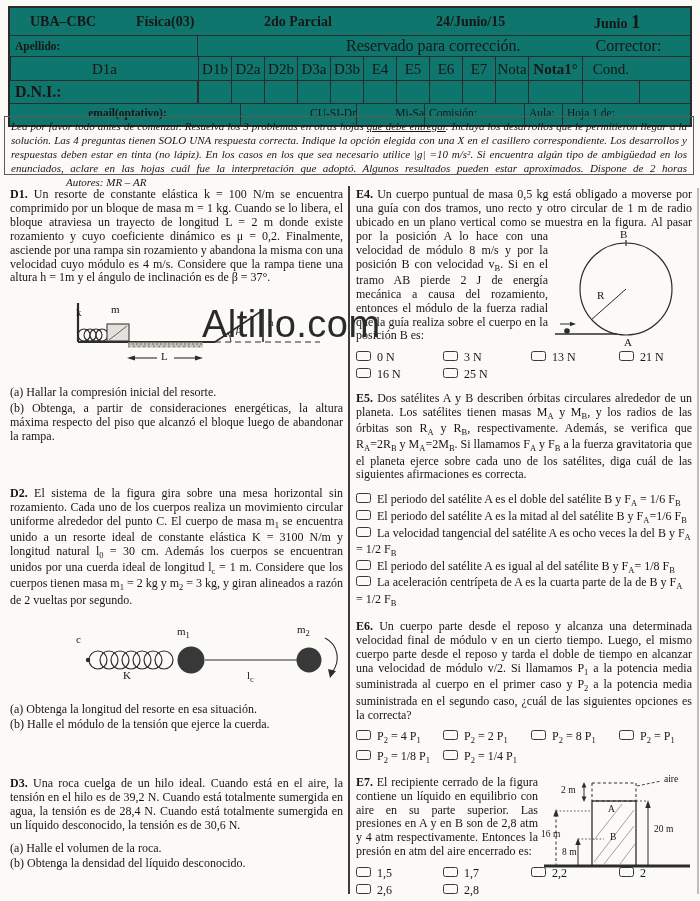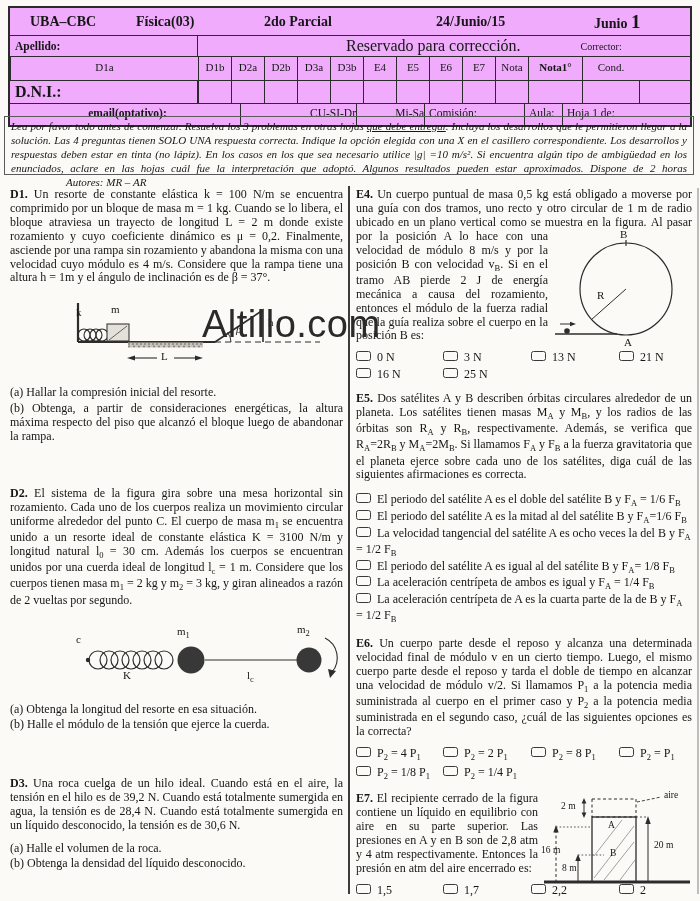--- a/index.html
+++ b/index.html
@@ -2,35 +2,35 @@
 <html><head>
 <meta charset="utf-8">
 <style>
   html,body { margin:0; padding:0; }
   body {
     width:700px; height:901px; position:relative; overflow:hidden;
     background:#fbfaf6; color:#161616;
     font-family:"Liberation Serif","DejaVu Serif",serif;
   }
   
-  .hdr { position:absolute; left:8px; top:6px; width:680px; border:2px solid #2b2b2b; background:#f0abfc; }
+  .hdr { position:absolute; left:8px; top:6px; width:680px; border:2px solid #2b2b2b; background:#0f766e; }
   .hr1 { display:flex; align-items:center; height:27px; font-weight:bold; font-size:14px; }
   .hr1 .c-org { width:106px; padding-left:20px; }
   .hr1 .c-course { width:128px; }
   .hr1 .c-exam { width:172px; }
   .hr1 .c-date { width:158px; }
   .hr1 .c-tema { flex:1; }
   .tema-num { font-size:19px; font-weight:bold; }
   .hr2 { display:flex; border-top:1.5px solid #2b2b2b; height:20px; font-size:11.5px; align-items:center; }
   .labcell { width:188px; border-right:1.4px solid #2b2b2b; font-weight:bold; padding-left:5px; box-sizing:border-box; align-self:stretch; display:flex; align-items:center; }
   .hr2 .rsv { margin-left:148px; font-size:16px; }
-  .hr2 .cor { margin-left:60px; font-size:10px; }
+  .hr2 .cor { margin-left:75px; font-size:16px; }
   .gridrow { display:grid; grid-template-columns:188px repeat(10,33px) 54px 57px 1fr; border-top:1.2px solid #2b2b2b; }
   .hr3 { height:23px; } .hr4 { height:22px; }
-  .gridrow .gc { border-left:1px solid #2b2b2b; text-align:center; font-size:11px; padding-top:4px; }
+  .gridrow .gc { border-left:1px solid #2b2b2b; text-align:center; font-size:15px; padding-top:4px; }
   .hr3 .gc:nth-child(12) { font-weight:bold; }
   .hr5 { display:grid; grid-template-columns:230px 116px 68px 100px 38px 1fr; border-top:1.4px solid #2b2b2b; height:21px; font-size:11.5px; }
   .hr5 .c5 { border-left:1px solid #2b2b2b; padding-top:3px; text-align:right; }
   .hr5 .c5.first { border-left:none; text-align:center; font-weight:bold; padding-left:5px; }
   .hr5 .c5.lft { text-align:left; padding-left:4px; }
   
   .instr { position:absolute; left:4px; top:116px; width:690px; height:59px; box-sizing:border-box;
     border:1px solid #5a5a5a; padding:3px 6px; font-size:11px; line-height:1.27; text-align:justify;font-style:italic; }
   .uline { text-decoration:underline; }
   .autores { display:inline-block; margin-left:55px; }
@@ -264,21 +264,20 @@
 
   <div class="prob mt10">
     <span class="ptitle">E5.</span>
     <span>Dos satélites A y B describen órbitas circulares alrededor de un planeta. Los satélites tienen masas M<sub>A</sub> y M<sub>B</sub>, y los radios de las órbitas son R<sub>A</sub> y R<sub>B</sub>, respectivamente. Además, se verifica que R<sub>A</sub>=2R<sub>B</sub> y M<sub>A</sub>=2M<sub>B</sub>. Si llamamos F<sub>A</sub> y F<sub>B</sub> a la fuerza gravitatoria que el planeta ejerce sobre cada uno de los satélites, diga cuál de las siguientes afirmaciones es correcta.</span>
   </div>
   <div class="optlist">
     <div class="o5"><span class="cb"></span><span>El periodo del satélite A es el doble del satélite B y F<sub>A</sub> = 1/6 F<sub>B</sub></span></div>
     <div class="o5"><span class="cb"></span><span>El periodo del satélite A es la mitad al del satélite B y F<sub>A</sub>=1/6 F<sub>B</sub></span></div>
     <div class="o5"><span class="cb"></span><span>La velocidad tangencial del satélite A es ocho veces la del B y F<sub>A</sub> = 1/2 F<sub>B</sub></span></div>
     <div class="o5"><span class="cb"></span><span>El periodo del satélite A es igual al del satélite B y F<sub>A</sub>= 1/8 F<sub>B</sub></span></div>
-    <div class="o5"><span class="cb"></span><span>La aceleración centrípeta de ambos es igual y F<sub>A</sub> = 1/4 F<sub>B</sub></span></div>
     <div class="o5"><span class="cb"></span><span>La aceleración centrípeta de A es la cuarta parte de la de B y F<sub>A</sub> = 1/2 F<sub>B</sub></span></div>
   </div>
 
   <div class="prob mt12">
     <span class="ptitle">E6.</span>
     <span>Un cuerpo parte desde el reposo y alcanza una determinada velocidad final de módulo v en un cierto tiempo. Luego, el mismo cuerpo parte desde el reposo y tarda el doble de tiempo en alcanzar una velocidad de módulo v/2. Si llamamos P<sub>1</sub> a la potencia media suministrada al cuerpo en el primer caso y P<sub>2</sub> a la potencia media suministrada en el segundo caso, ¿cuál de las siguientes opciones es la correcta?</span>
   </div>
   <div class="optgrid">
     <span class="o"><span class="cb"></span><span>P<sub>2</sub> = 4 P<sub>1</sub></span></span>
     <span class="o"><span class="cb"></span><span>P<sub>2</sub> = 2 P<sub>1</sub></span></span>

